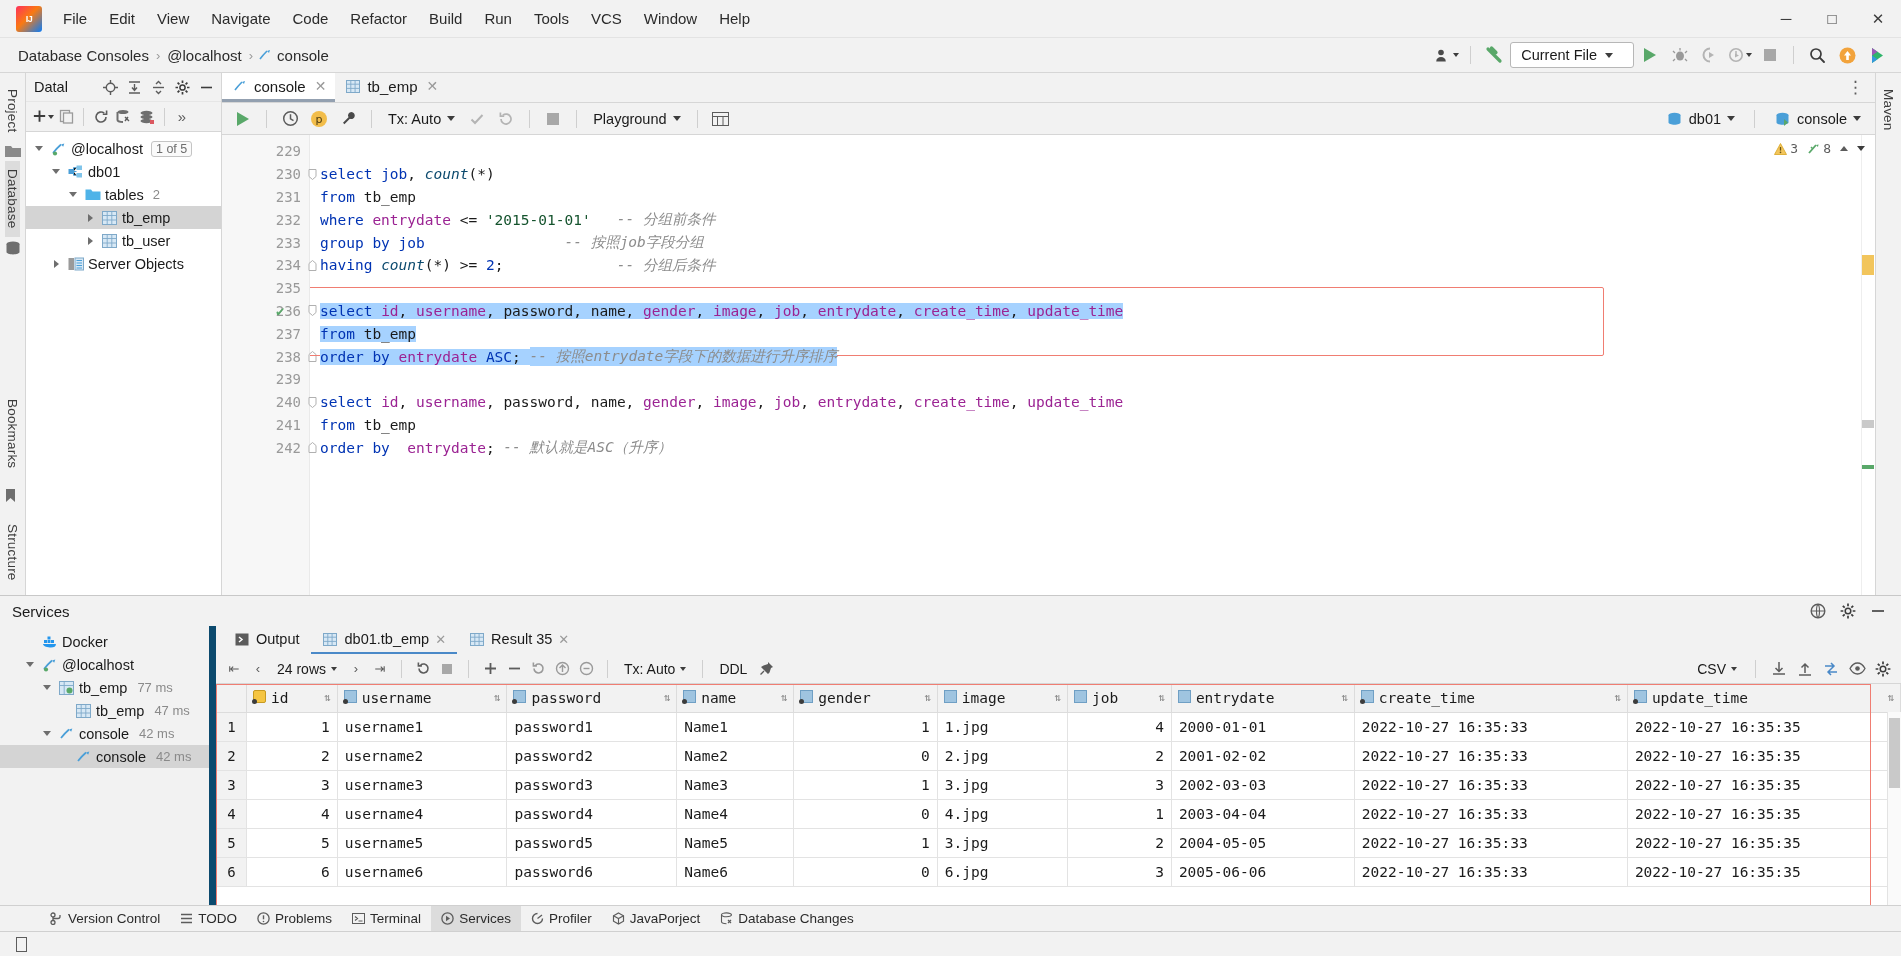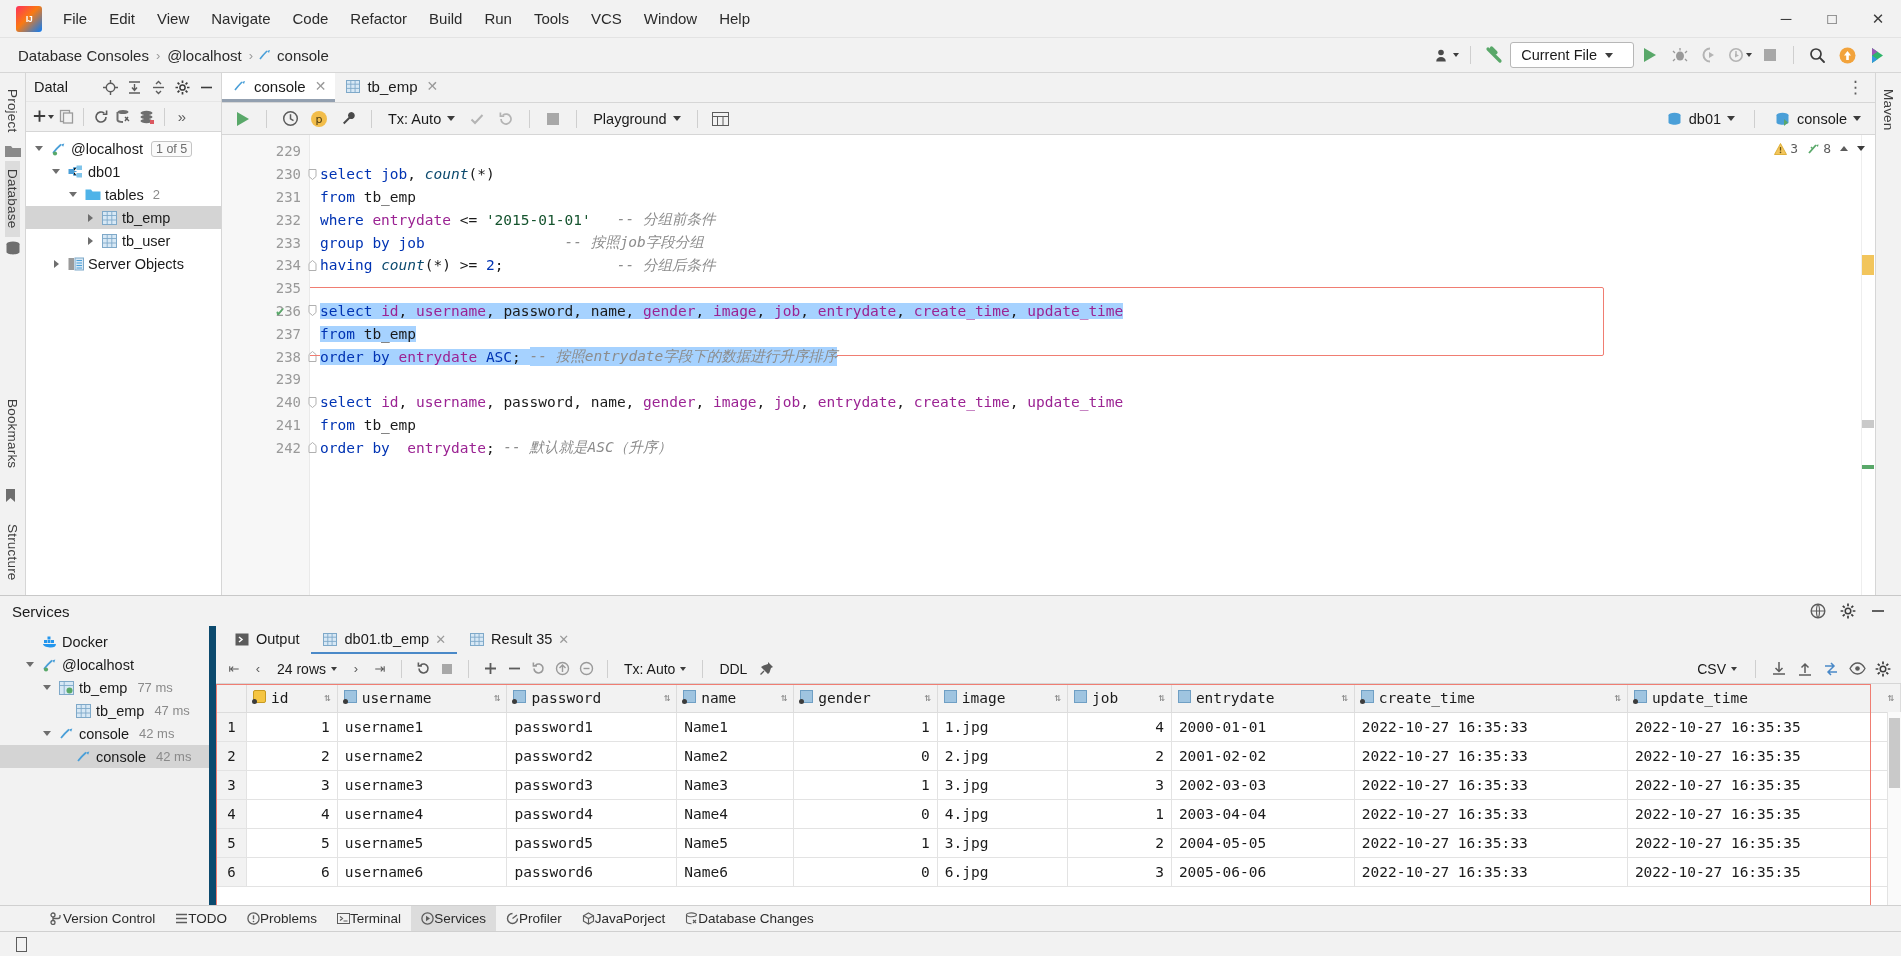--- a/index.html
+++ b/index.html
@@ -166,21 +166,21 @@
   .colicon{ width:13px;height:13px;display:inline-block;background:#9fc4e0;
             border:1px solid #6f9fc4; position:relative; flex:0 0 13px;}
   .colicon.key{ background:#f5c542; border-color:#c79a22; border-radius:2px;}
   .dotc{ width:5px;height:5px;border-radius:50%;background:#3c3c3c;position:absolute;
          left:-2px;bottom:-2px;}
   .grid-hl{ position:absolute; border:1.6px solid #f07d72; pointer-events:none; }
 
   
   .toolwin-bar{ height:26px; background:#f2f2f2; border-top:1px solid #d0d0d0;
                 display:flex; align-items:center; padding-left:40px; gap:0; flex:0 0 26px;}
-  .twb{ display:flex; align-items:center; padding:3px 10px; font-size:13.5px;
+  .twb{ display:flex; align-items:center; gap:5px; padding:3px 10px; font-size:13.5px;
         color:#2b2b2b; height:26px;}
   .twb.active{ background:#dcdcdc;}
   .statusbar{ height:25px; background:#f2f2f2; border-top:1px solid #d0d0d0;
               display:flex; align-items:center; padding:0 14px 0 10px; font-size:13.5px;
               color:#2b2b2b; flex:0 0 25px;}
   .statusbar .right{ margin-left:auto; display:flex; align-items:center; gap:18px;}
   .rstrip{ width:26px; background:#f2f2f2; border-left:1px solid #d6d6d6;
            display:flex; flex-direction:column; align-items:center; padding-top:8px;}
   svg{display:block;}
 </style>

